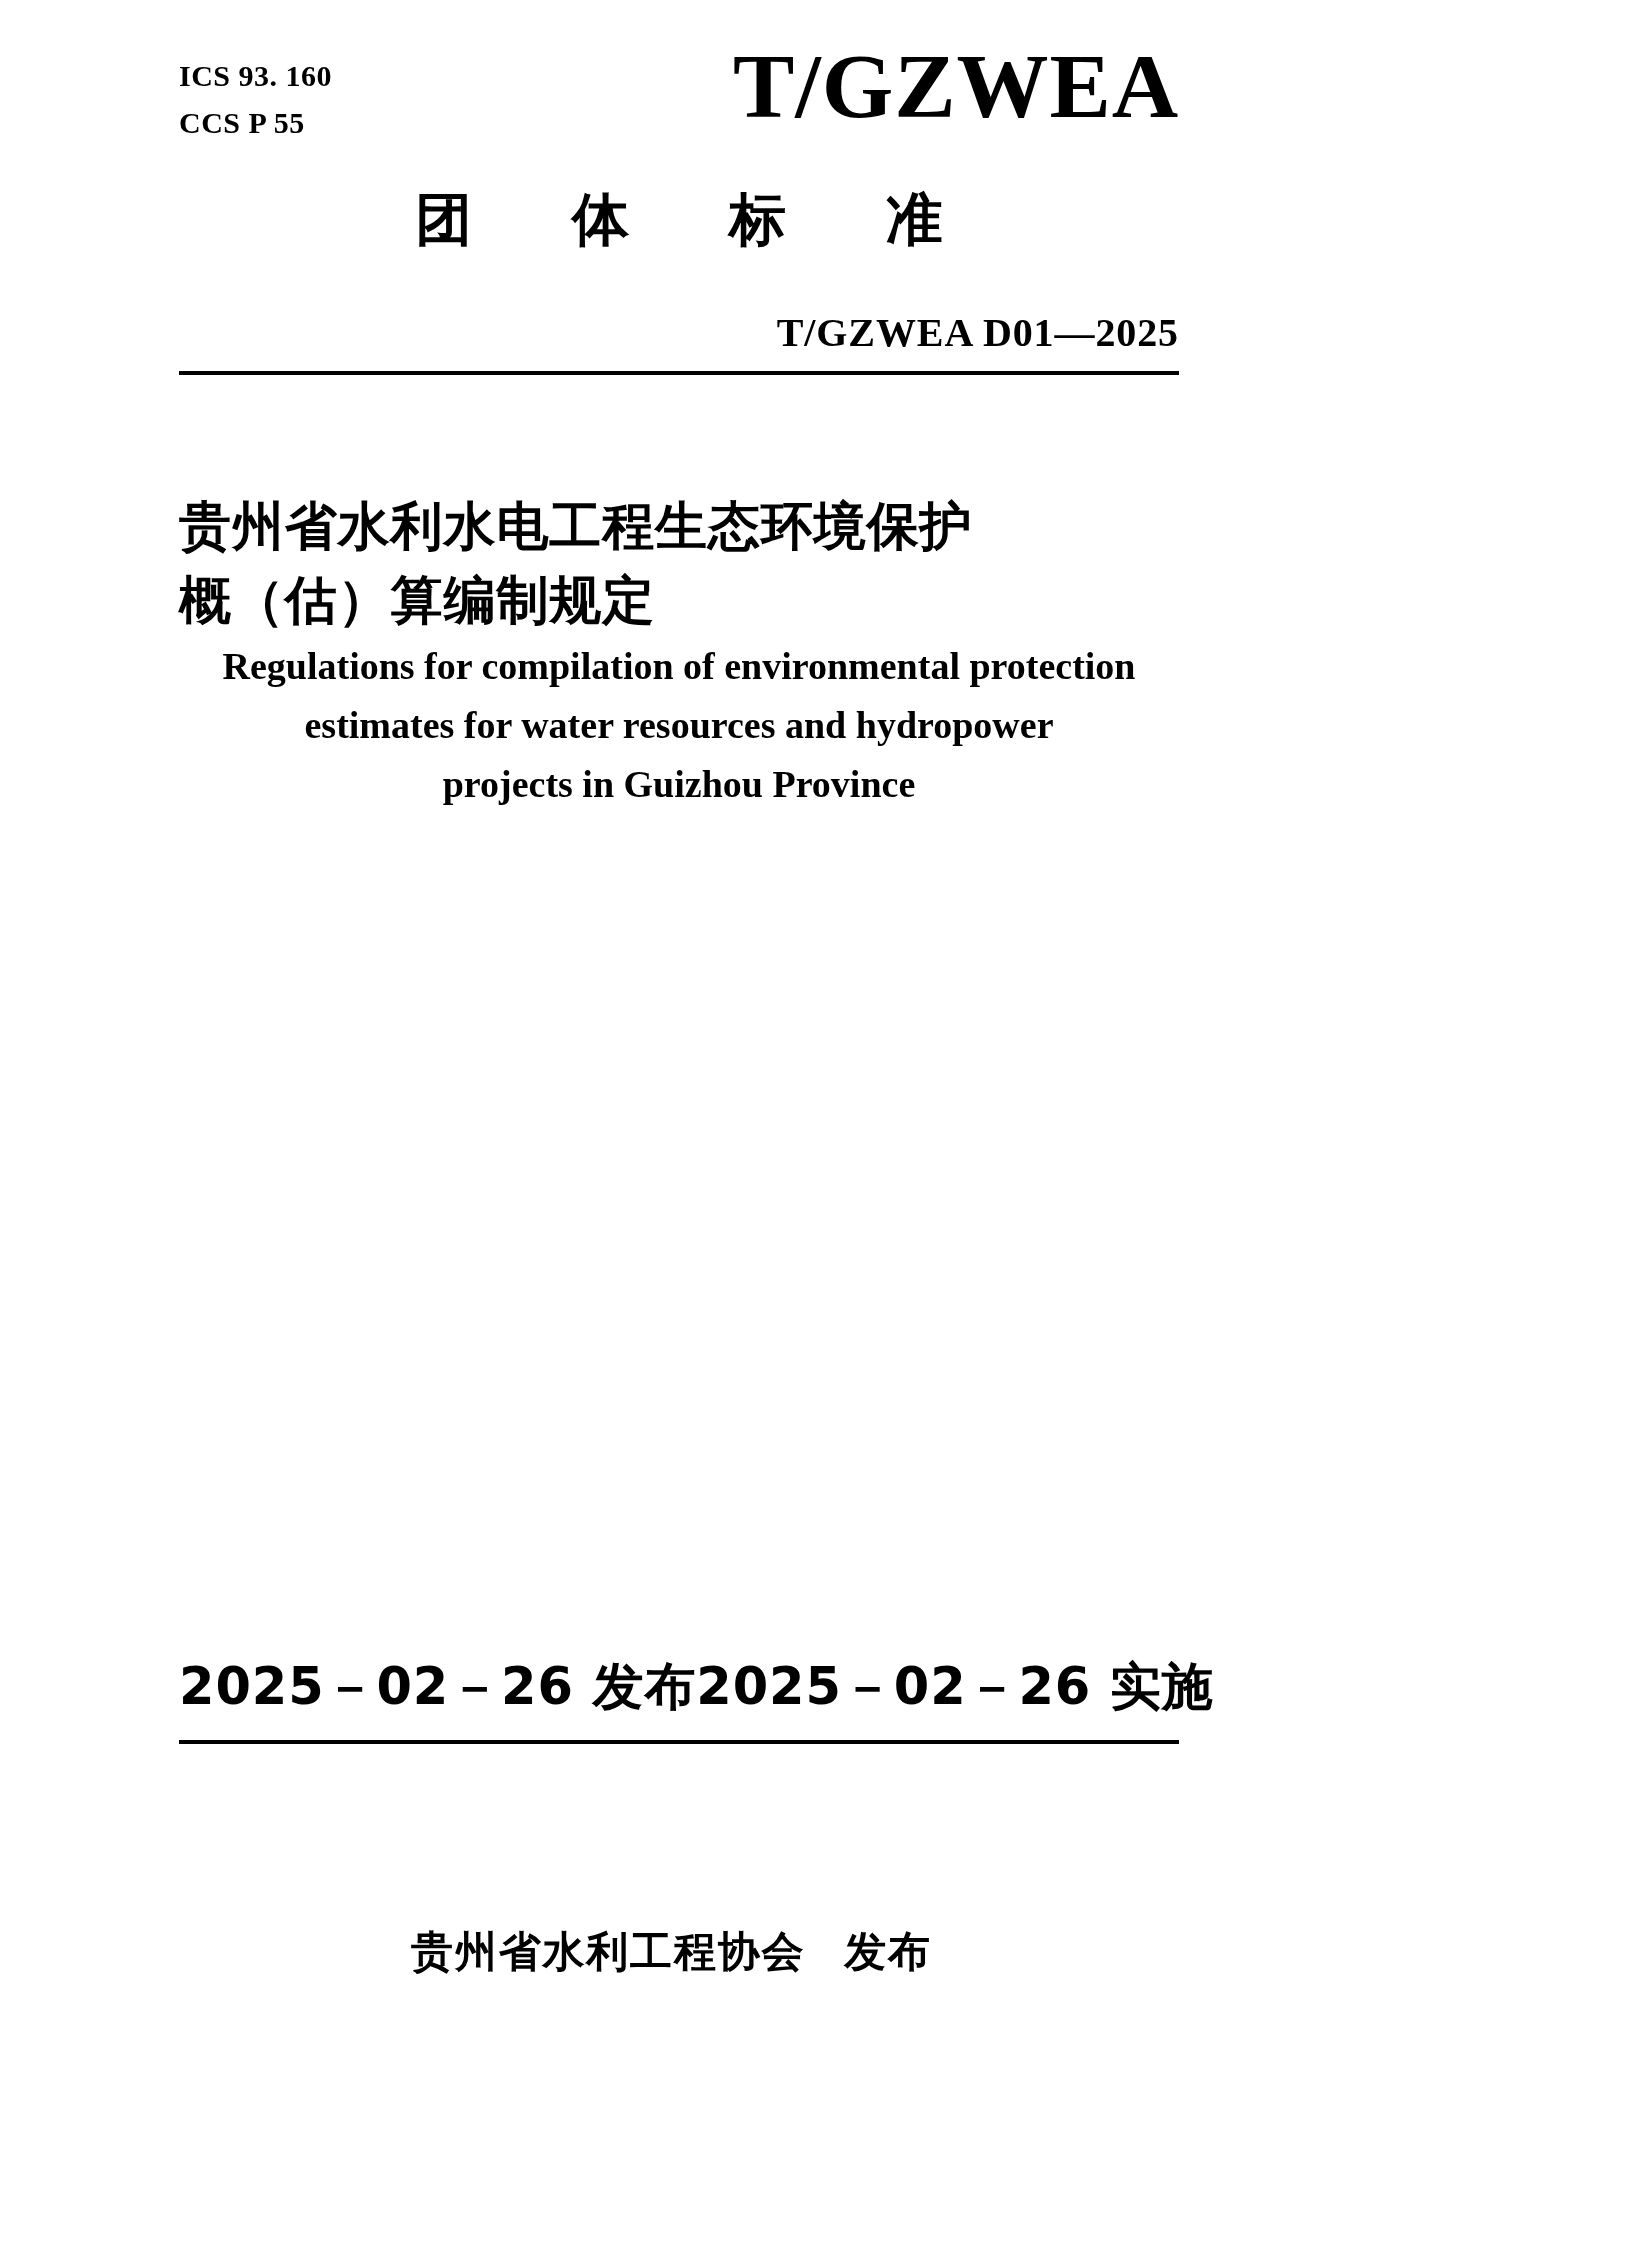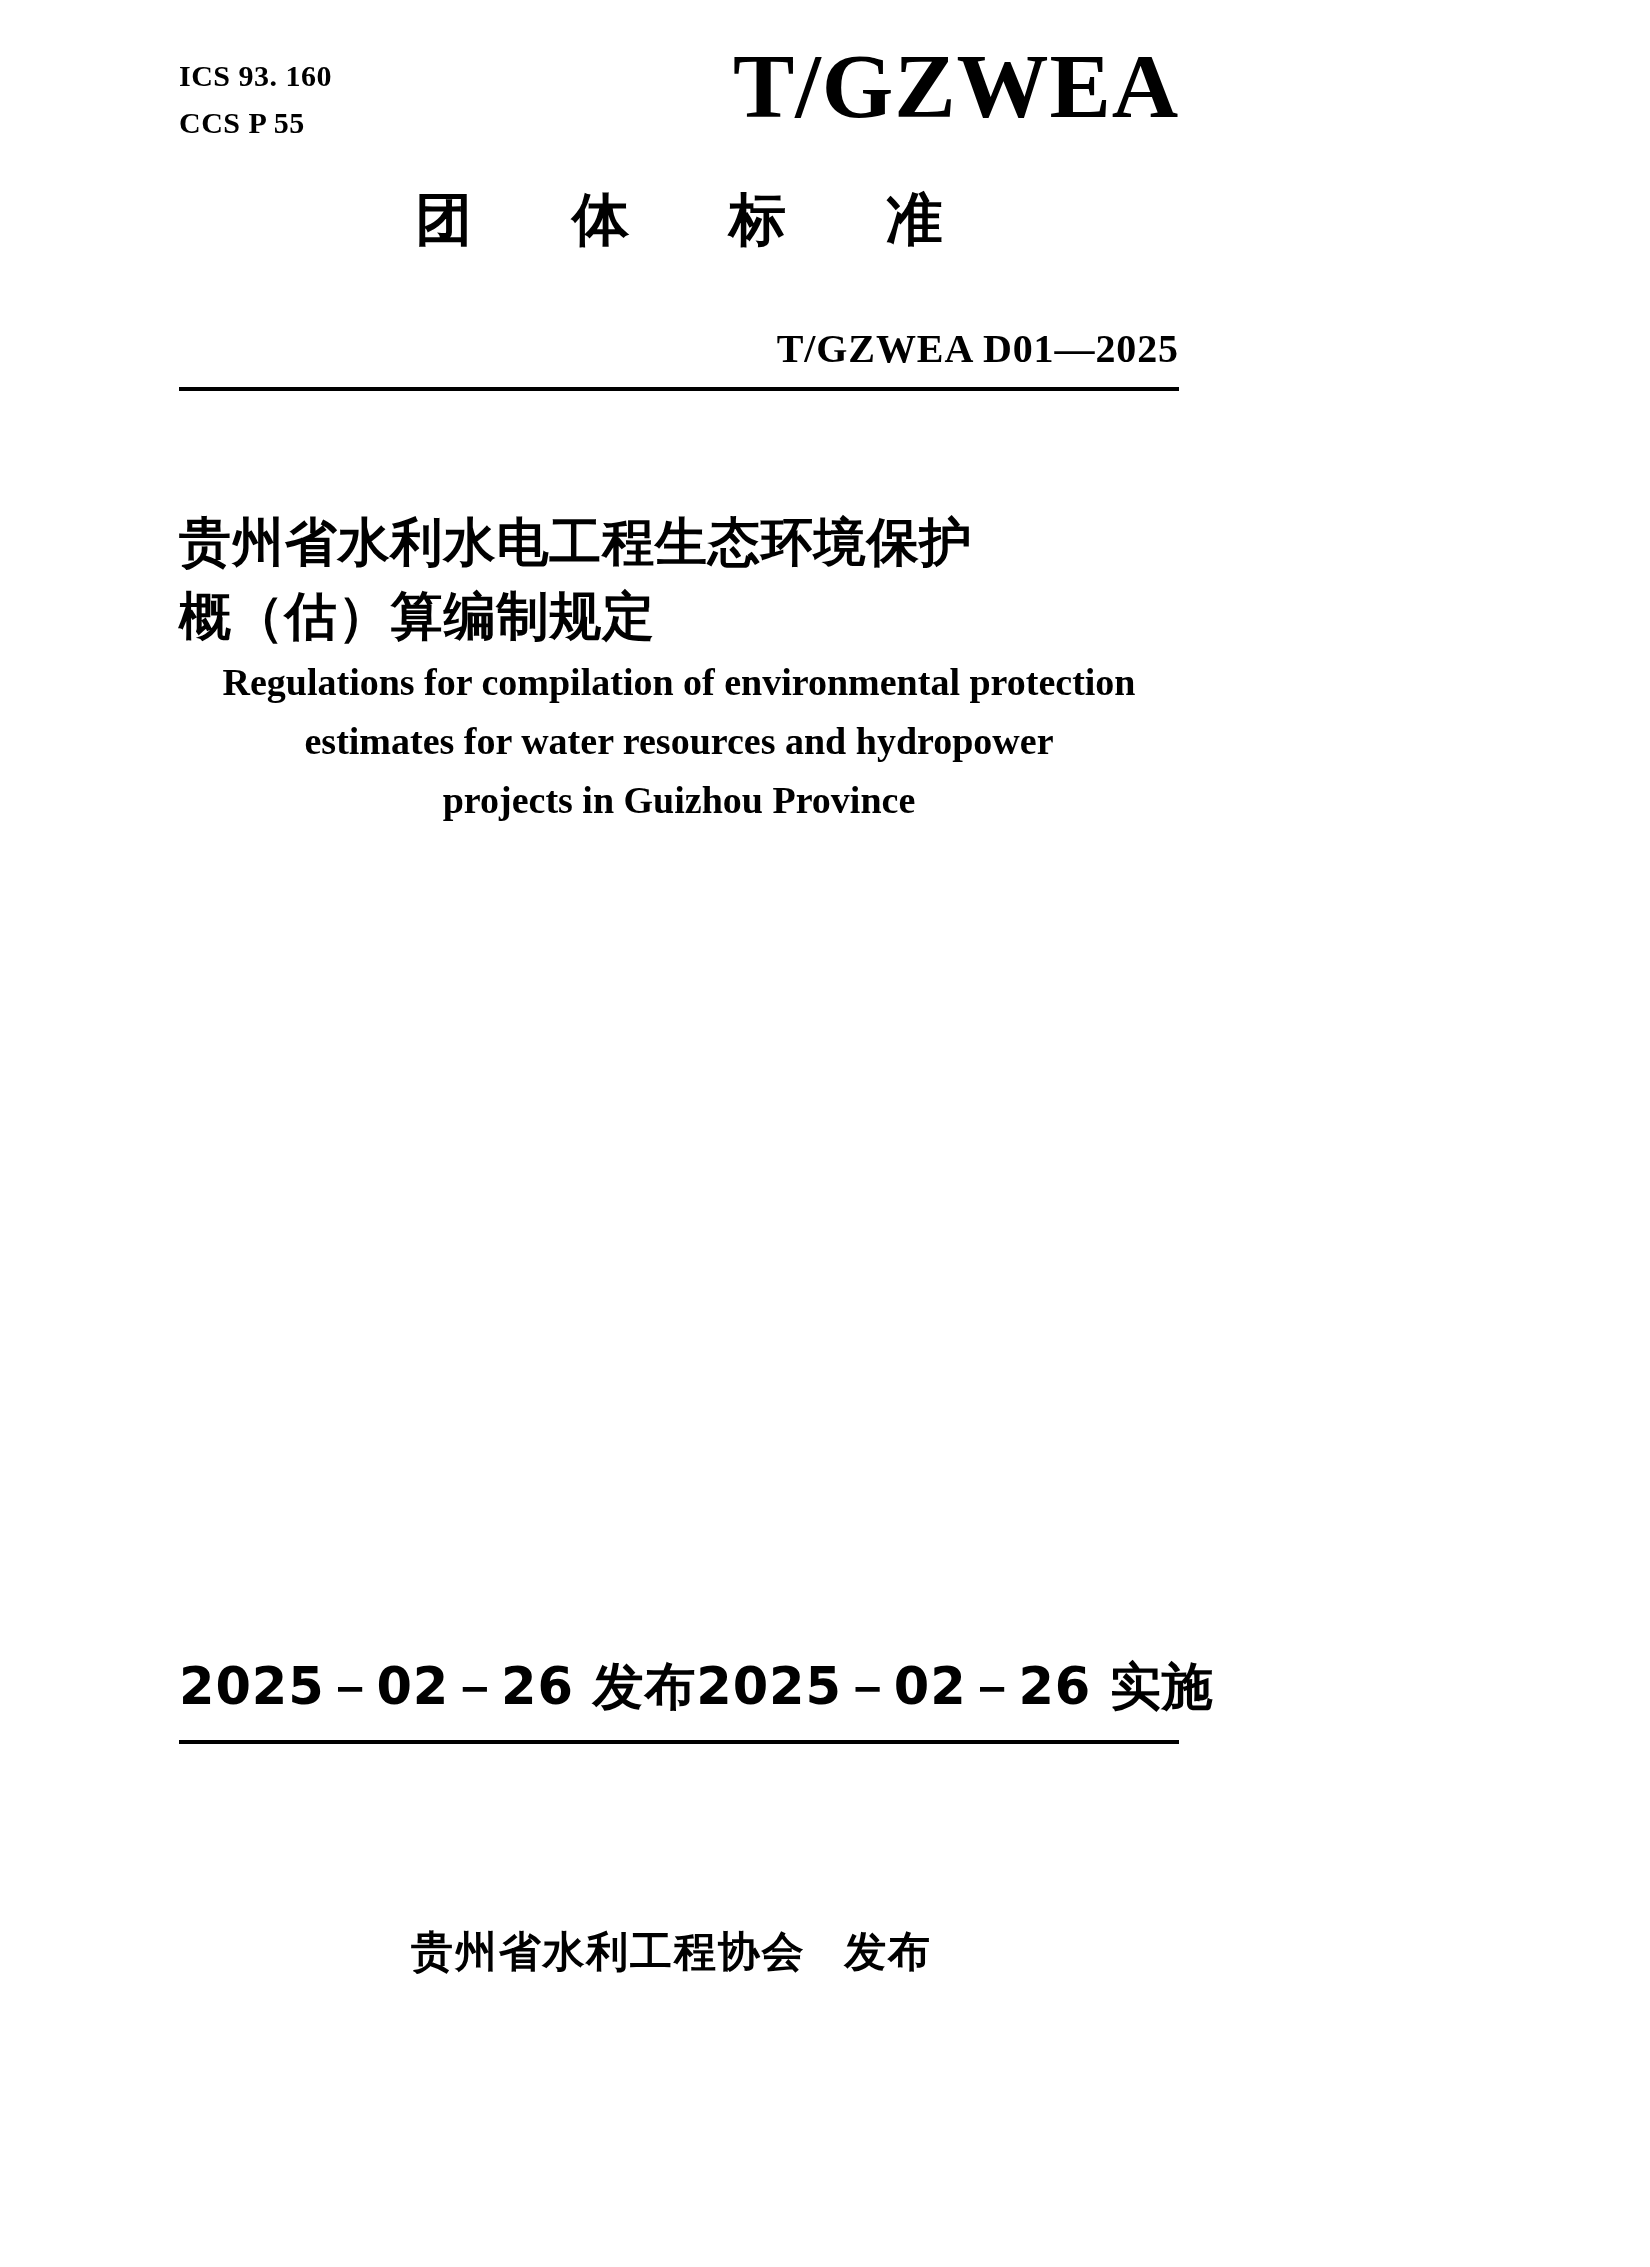--- a/index.html
+++ b/index.html
@@ -61,21 +61,21 @@
     margin-top: 36px;
     white-space: nowrap;
   }
 
   .std-number {
     text-align: right;
     font-family: "Liberation Serif", serif;
     font-weight: bold;
     font-size: 40px;
     letter-spacing: 0.9px;
-    margin-top: 66px;
+    margin-top: 50px;
     white-space: nowrap;
   }
 
   .rule-top {
     border-bottom: 4.6px solid #000;
     margin-top: 14.7px;
   }
 
   
   .title-cn {

